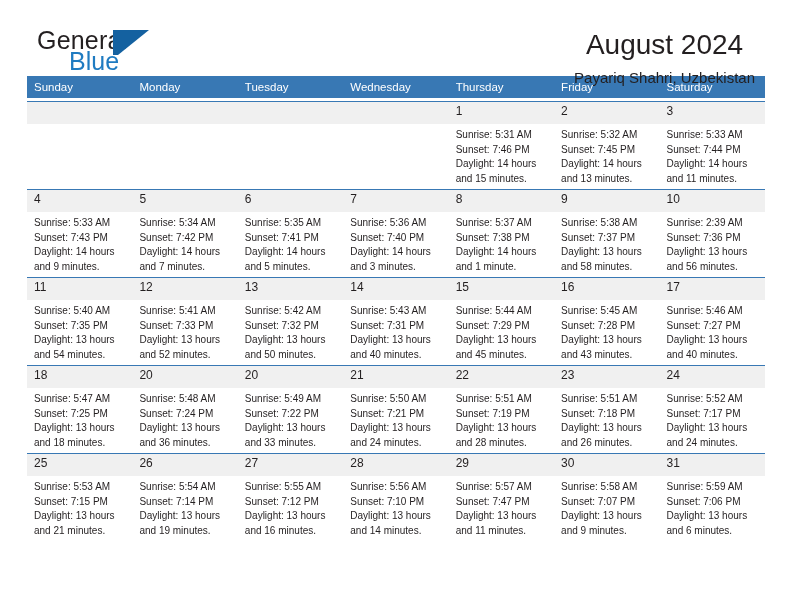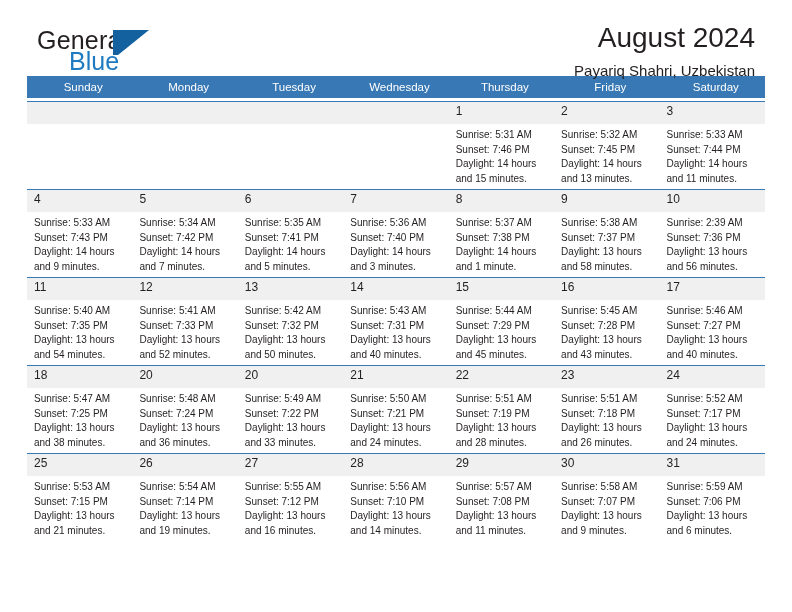--- a/index.html
+++ b/index.html
@@ -72,22 +72,22 @@
     top: 0;
     width: 0;
     height: 0;
     border-left: 31px solid #1461a0;
     border-bottom: 25px solid transparent;
   }
 
   .title-block {
     position: absolute;
     right: 10px;
-    top: 22px;
-    text-align: right;
+    top: 29px;
+    text-align: center;
   }
   .month-title {
     font-size: 28px;
     font-weight: normal;
     color: #231f20;
     line-height: 1.12;
     white-space: nowrap;
   }
   .location {
     font-size: 15px;
@@ -101,21 +101,21 @@
     width: 738px;
     margin: 0 auto;
     border-collapse: collapse;
     table-layout: fixed;
   }
   .calendar th {
     background: #3878b4;
     color: #ffffff;
     font-weight: normal;
     font-size: 11.5px;
-    text-align: center;
+    text-align: left;
     padding: 5px 0 5px 7px;
     border: none;
   }
   .spacer-row td {
     height: 3px;
     padding: 0;
     border: none;
     background: #ffffff;
   }
   .calendar td.day {
@@ -357,21 +357,21 @@
             </div>
           </td>
         </tr>
         <tr>
           <td class="day">
             <div class="daynum">18</div>
             <div class="info">
               <div>Sunrise: 5:47 AM</div>
               <div>Sunset: 7:25 PM</div>
               <div>Daylight: 13 hours</div>
-              <div>and 38 minutes.</div>
+              <div>and 18 minutes.</div>
             </div>
           </td>
           <td class="day">
             <div class="daynum">20</div>
             <div class="info">
               <div>Sunrise: 5:48 AM</div>
               <div>Sunset: 7:24 PM</div>
               <div>Daylight: 13 hours</div>
               <div>and 36 minutes.</div>
             </div>
@@ -456,21 +456,21 @@
               <div>Sunrise: 5:56 AM</div>
               <div>Sunset: 7:10 PM</div>
               <div>Daylight: 13 hours</div>
               <div>and 14 minutes.</div>
             </div>
           </td>
           <td class="day">
             <div class="daynum">29</div>
             <div class="info">
               <div>Sunrise: 5:57 AM</div>
-              <div>Sunset: 7:08 PM</div>
+              <div>Sunset: 7:47 PM</div>
               <div>Daylight: 13 hours</div>
               <div>and 11 minutes.</div>
             </div>
           </td>
           <td class="day">
             <div class="daynum">30</div>
             <div class="info">
               <div>Sunrise: 5:58 AM</div>
               <div>Sunset: 7:07 PM</div>
               <div>Daylight: 13 hours</div>

